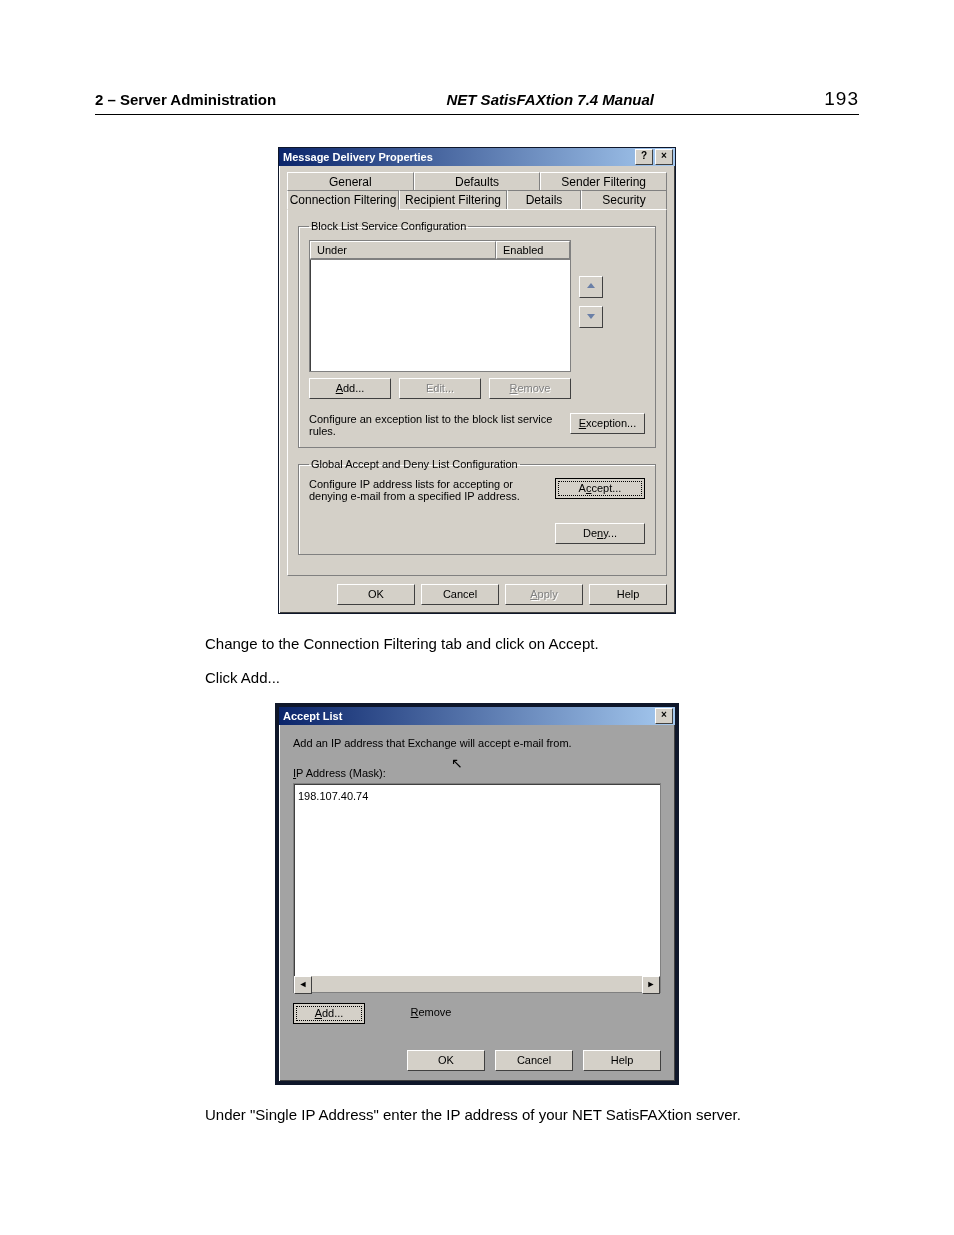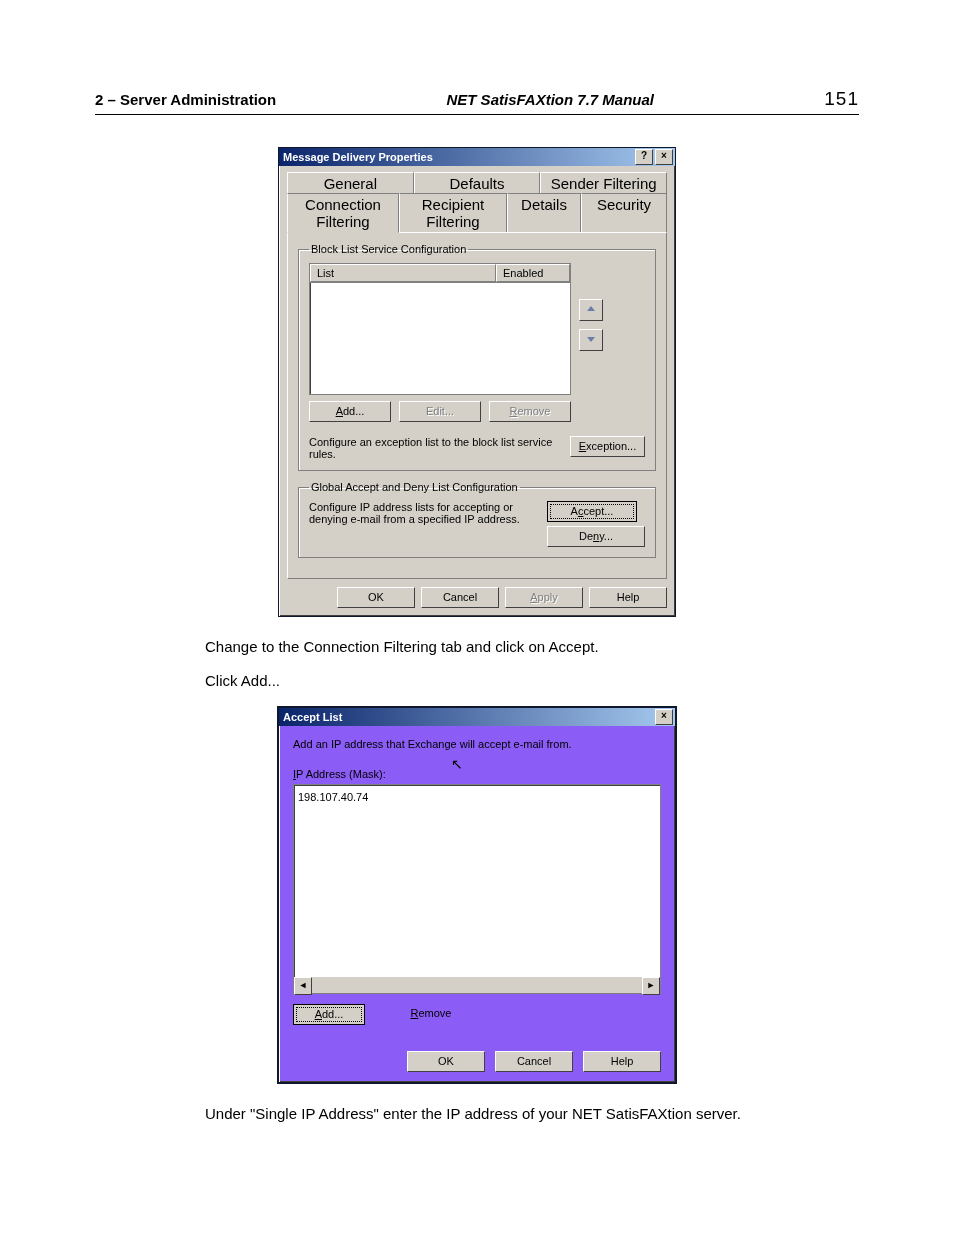--- a/index.html
+++ b/index.html
@@ -68,21 +68,21 @@
     position:relative;
   }
   .tabrow{display:flex;}
   .tab{
     background:#d4d0c8;
     border:1px solid #fff;
     border-right-color:#808080;
     border-bottom:none;
     padding:2px 1px;
     text-align:center;
-    font-size:15px;
+    font-size:12px;
   }
   .tabrow1 .tab{flex:1;}
   .tabrow2{margin-top:-1px;}
   .tabrow2 .tab{border-top-color:#808080;}
   .tab.active{position:relative;z-index:2;border-bottom:1px solid #d4d0c8;margin-bottom:-1px;}
   .tab-pane{
     border:1px solid #fff;
     border-right-color:#808080;border-bottom-color:#808080;
     padding:10px;
   }
@@ -131,22 +131,22 @@
   .footer-btns{
     display:flex;gap:6px;justify-content:flex-end;
     padding:8px;
   }
   .footer-btns .btn{width:78px;}
   .u{text-decoration:underline;}
   
   .win2{
     width:396px;
     margin:8px auto 20px auto;
-    background:#8b5cf6;
-    border:2px solid #0f172a;
+    background:#a3a3a3;
+    border:4px solid #0f172a;
     box-shadow:inset 1px 1px #fff, inset -1px -1px #404040;
     font:11px Tahoma,Arial,sans-serif;
   }
   .dlg2-body{padding:12px 14px 10px 14px;}
   .listbox2{
     background:#fff;
     border:1px solid #808080;
     box-shadow:inset 1px 1px #404040, inset -1px -1px #fff;
     height:196px;
     margin-top:4px;
@@ -171,22 +171,22 @@
     left:172px;top:30px;
     font-size:14px;color:#000;
   }
 </style>
 </head>
 <body>
 
 <div class="page">
   <div class="hdr-line">
     <span class="hdr-left">2  – Server Administration</span>
-    <span class="hdr-center">NET SatisFAXtion 7.7 Manual</span>
-    <span class="hdr-right">151</span>
+    <span class="hdr-center">NET SatisFAXtion 7.4 Manual</span>
+    <span class="hdr-right">193</span>
   </div>
 
   <div class="win">
     <div class="titlebar">
       <span>Message Delivery Properties</span>
       <span class="spacer"></span>
       <span class="tbtn">?</span>
       <span class="tbtn">×</span>
     </div>
     <div class="tabs">
@@ -200,21 +200,21 @@
         <div class="tab" style="width:104px">Recipient Filtering</div>
         <div class="tab" style="width:70px">Details</div>
         <div class="tab" style="flex:1">Security</div>
       </div>
       <div class="tab-pane">
         <fieldset class="grp">
           <legend>Block List Service Configuration</legend>
           <div class="row">
             <div class="listbox">
               <div class="list-hdr">
-                <div class="lh-rule">List</div>
+                <div class="lh-rule">Under</div>
                 <div style="width:60px">Enabled</div>
               </div>
             </div>
             <div style="display:flex;flex-direction:column;gap:8px;margin-top:36px">
               <span class="btn small">
                 <svg width="10" height="8" viewBox="0 0 10 8">
                     <path d="M5 1 L9 6 L1 6 Z" fill="#6a7fa7"></path>
                   </svg>
               </span>
               <span class="btn small">
@@ -232,23 +232,23 @@
           <div class="row" style="margin-top:14px;align-items:flex-start">
             <div style="flex:1">Configure an exception list to the block list service rules.</div>
             <span class="btn" style="width:75px"><span class="u">E</span>xception...</span>
           </div>
         </fieldset>
 
         <fieldset class="grp">
           <legend>Global Accept and Deny List Configuration</legend>
           <div class="row" style="align-items:flex-start">
             <div style="flex:1">Configure IP address lists for accepting or denying e-mail from a specified IP address.</div>
-            <div style="display:flex;flex-direction:column;gap:4px">
+            <div style="display:flex;flex-direction:column;gap:24px">
               <span class="btn focus" style="width:90px">A<span class="u">c</span>cept...</span>
-              <span class="btn" style="width:98px">De<span class="u">n</span>y...</span>
+              <span class="btn" style="width:90px">De<span class="u">n</span>y...</span>
             </div>
           </div>
         </fieldset>
       </div>
     </div>
     <div class="footer-btns">
       <span class="btn">OK</span>
       <span class="btn">Cancel</span>
       <span class="btn dis"><span class="u">A</span>pply</span>
       <span class="btn">Help</span>

